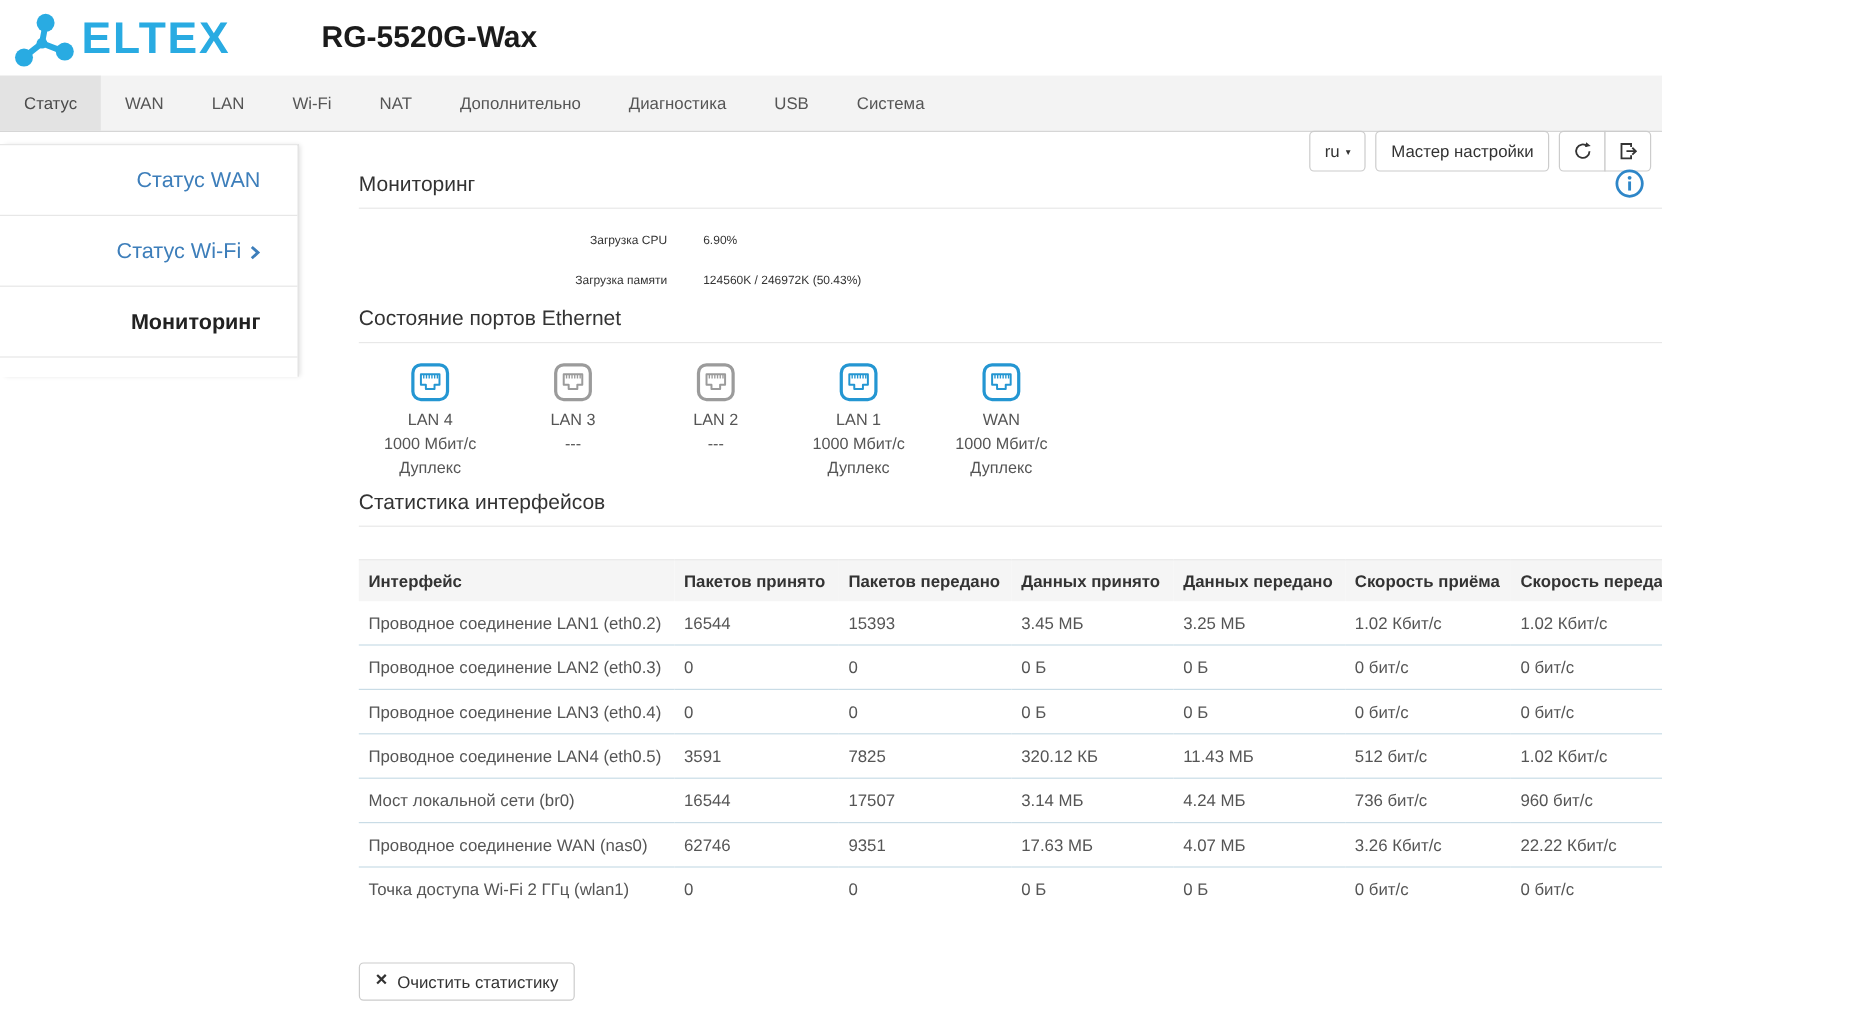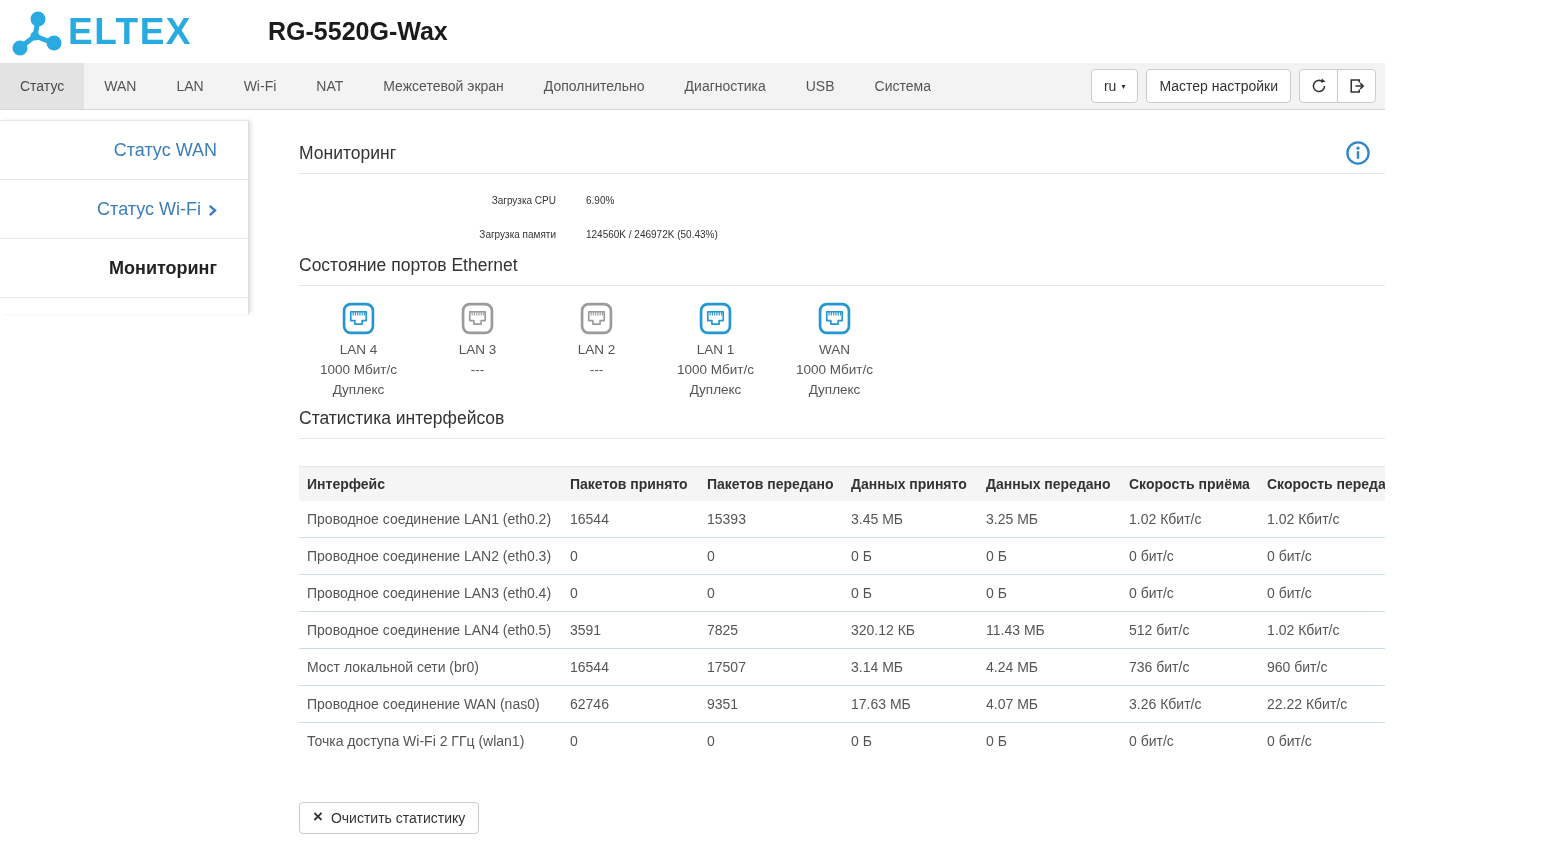--- a/index.html
+++ b/index.html
@@ -9,21 +9,21 @@
     font-family:"Liberation Sans","DejaVu Sans",sans-serif; color:#333;
   }
 
   
   .app-header { height:63px; display:flex; align-items:center; }
   .logo { display:flex; align-items:center; margin-left:8px; width:250px; color:#29abe2; cursor:pointer; }
   .logo-text { font-size:37px; font-weight:bold; letter-spacing:1.5px; line-height:1; margin-left:6px; }
   .product-title { font-size:25px; font-weight:bold; color:#1b1b1b; margin:0 0 0 10px; }
 
   
-  .navbar { height:47px; background:#f3f3f3; border-bottom:1px solid #d6d6d6; display:flex; align-items:stretch; }
+  .navbar { height:47px; background:#f3f3f3; border-bottom:1px solid #d6d6d6; display:flex; align-items:stretch;flex-direction:column; }
   .nav-tabs { display:flex; }
   .tab { line-height:46px; padding:0 20px; font-size:14px; color:#555; cursor:pointer; white-space:nowrap; }
   .tab.active { background:#e3e3e3; color:#4a4a4a; }
   .nav-right { margin-left:auto; display:flex; align-items:center; gap:8px; padding-right:9px; }
   .btn {
     height:34px; background:#fff; border:1px solid #ccc; border-radius:4px;
     font-size:14px; color:#333; display:inline-flex; align-items:center; justify-content:center;
     padding:0 12px; cursor:pointer; font-family:inherit;
   }
   .caret { font-size:8px; margin-left:5px; color:#333; }
@@ -114,21 +114,20 @@
     <h1 class="product-title">RG-5520G-Wax</h1>
   </header>
 
   <nav class="navbar">
     <div class="nav-tabs">
         <div class="tab active">Статус</div>
         <div class="tab">WAN</div>
         <div class="tab">LAN</div>
         <div class="tab">Wi-Fi</div>
         <div class="tab">NAT</div>
-        <div class="tab">Межсетевой экран</div>
         <div class="tab">Дополнительно</div>
         <div class="tab">Диагностика</div>
         <div class="tab">USB</div>
         <div class="tab">Система</div>
       </div>
     <div class="nav-right">
       <button class="btn">
         <span>ru</span>
         <span class="caret">▾</span>
       </button>

